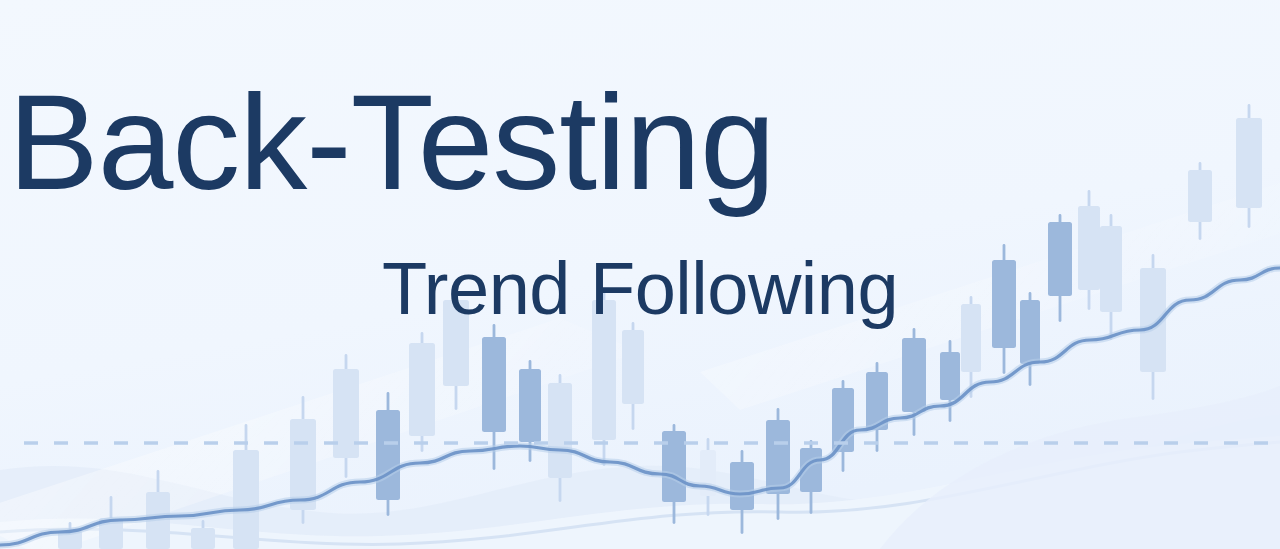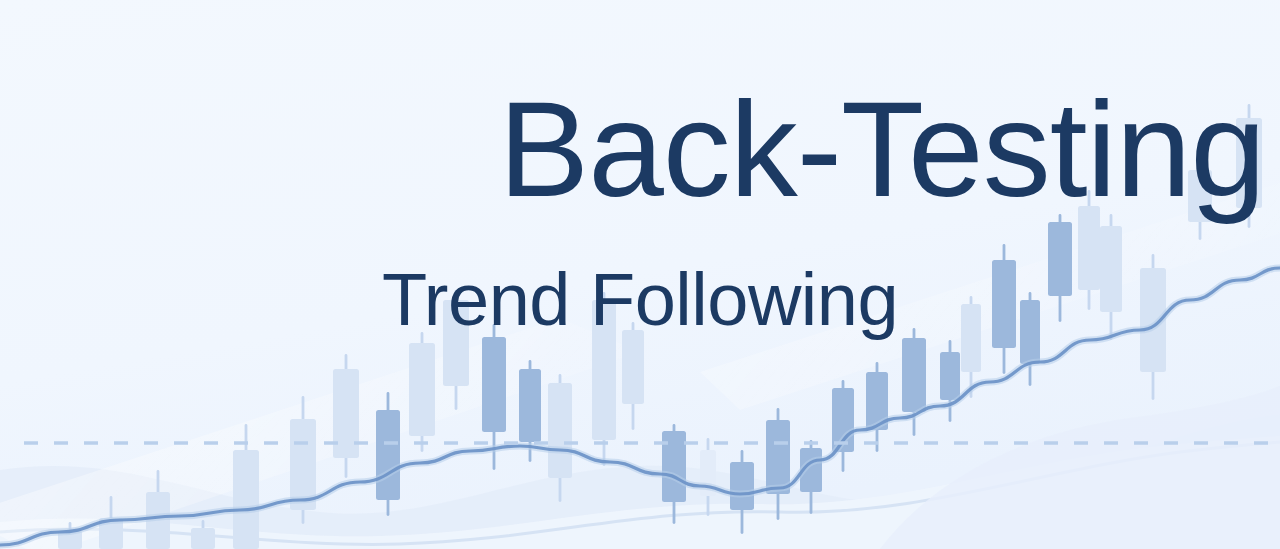--- a/index.html
+++ b/index.html
@@ -26,36 +26,36 @@
     position: absolute;
     inset: 0;
     width: 1280px;
     height: 549px;
     display: flex;
     flex-direction: column;
     align-items: center;
     pointer-events: none;
   }
   #page-title {
-    margin: 15px;
+    margin: 8px;
     padding: 0;
     font-family: "Liberation Sans", "DejaVu Sans", sans-serif;
     font-weight: 400;
     font-size: 136px;
     line-height: 1;
     letter-spacing: -1px;
     color: #1c3a63;
     position: absolute;
     top: 66px;
     left: 0;
     right: 0;
-    text-align: right;
+    text-align: left;
   }
   #page-subtitle {
-    margin: 11px;
+    margin: 0;
     padding: 0;
     position: absolute;
     top: 249px;
     left: 0;
     right: 0;
     text-align: center;
     font-family: "Liberation Sans", "DejaVu Sans", sans-serif;
     font-weight: 400;
     font-size: 74px;
     line-height: 1.08;

